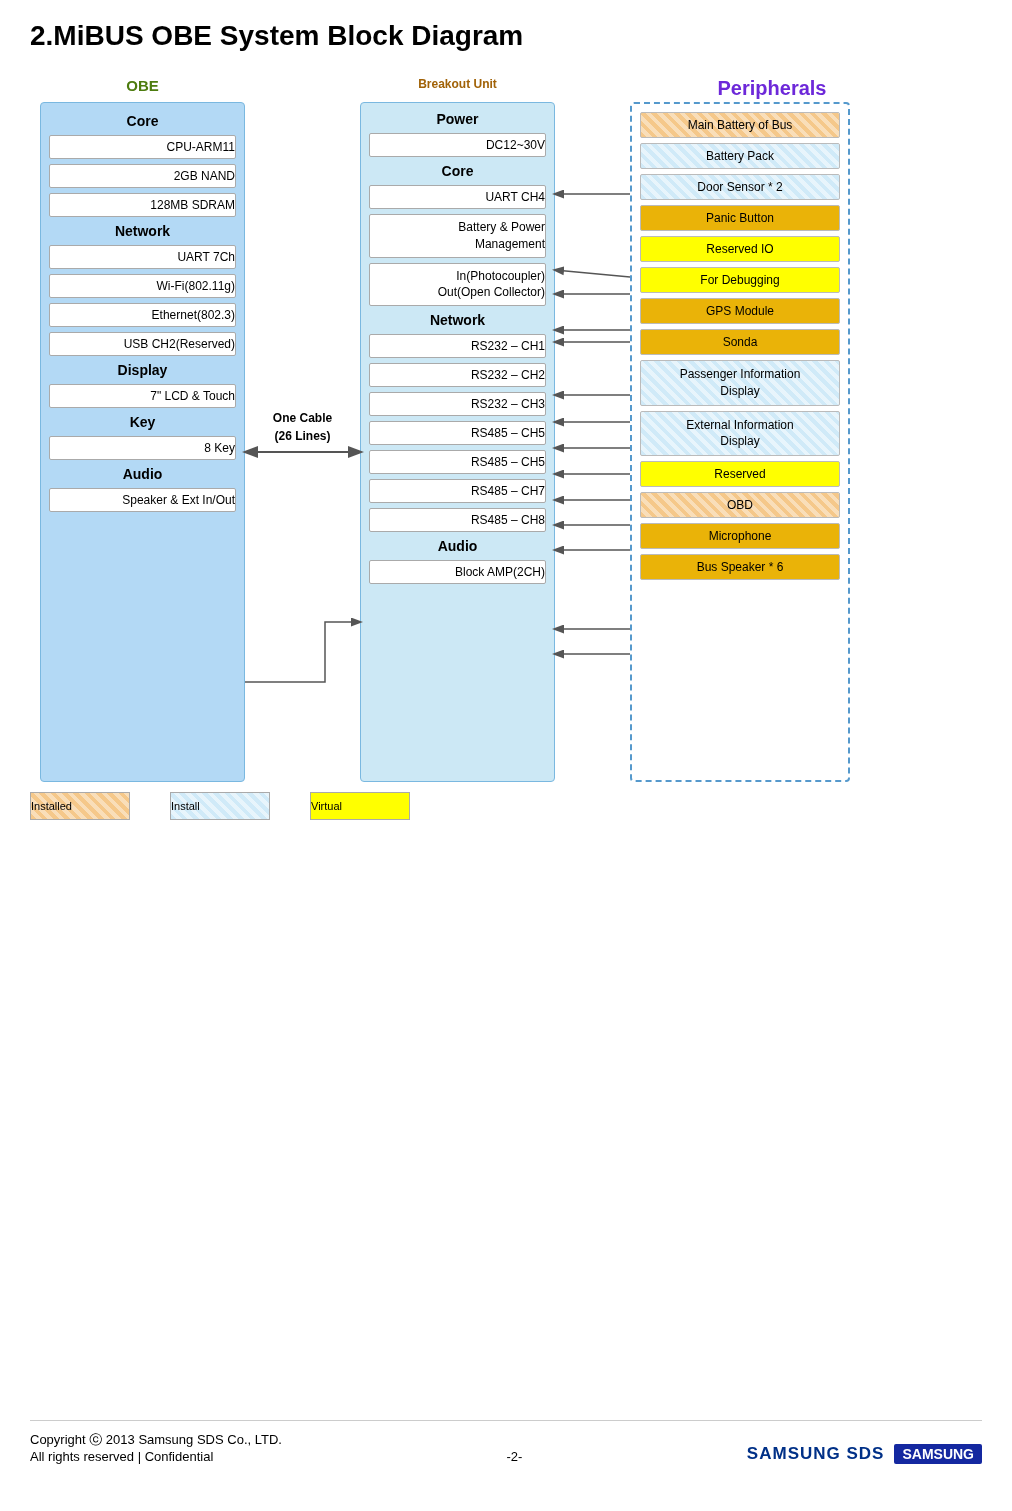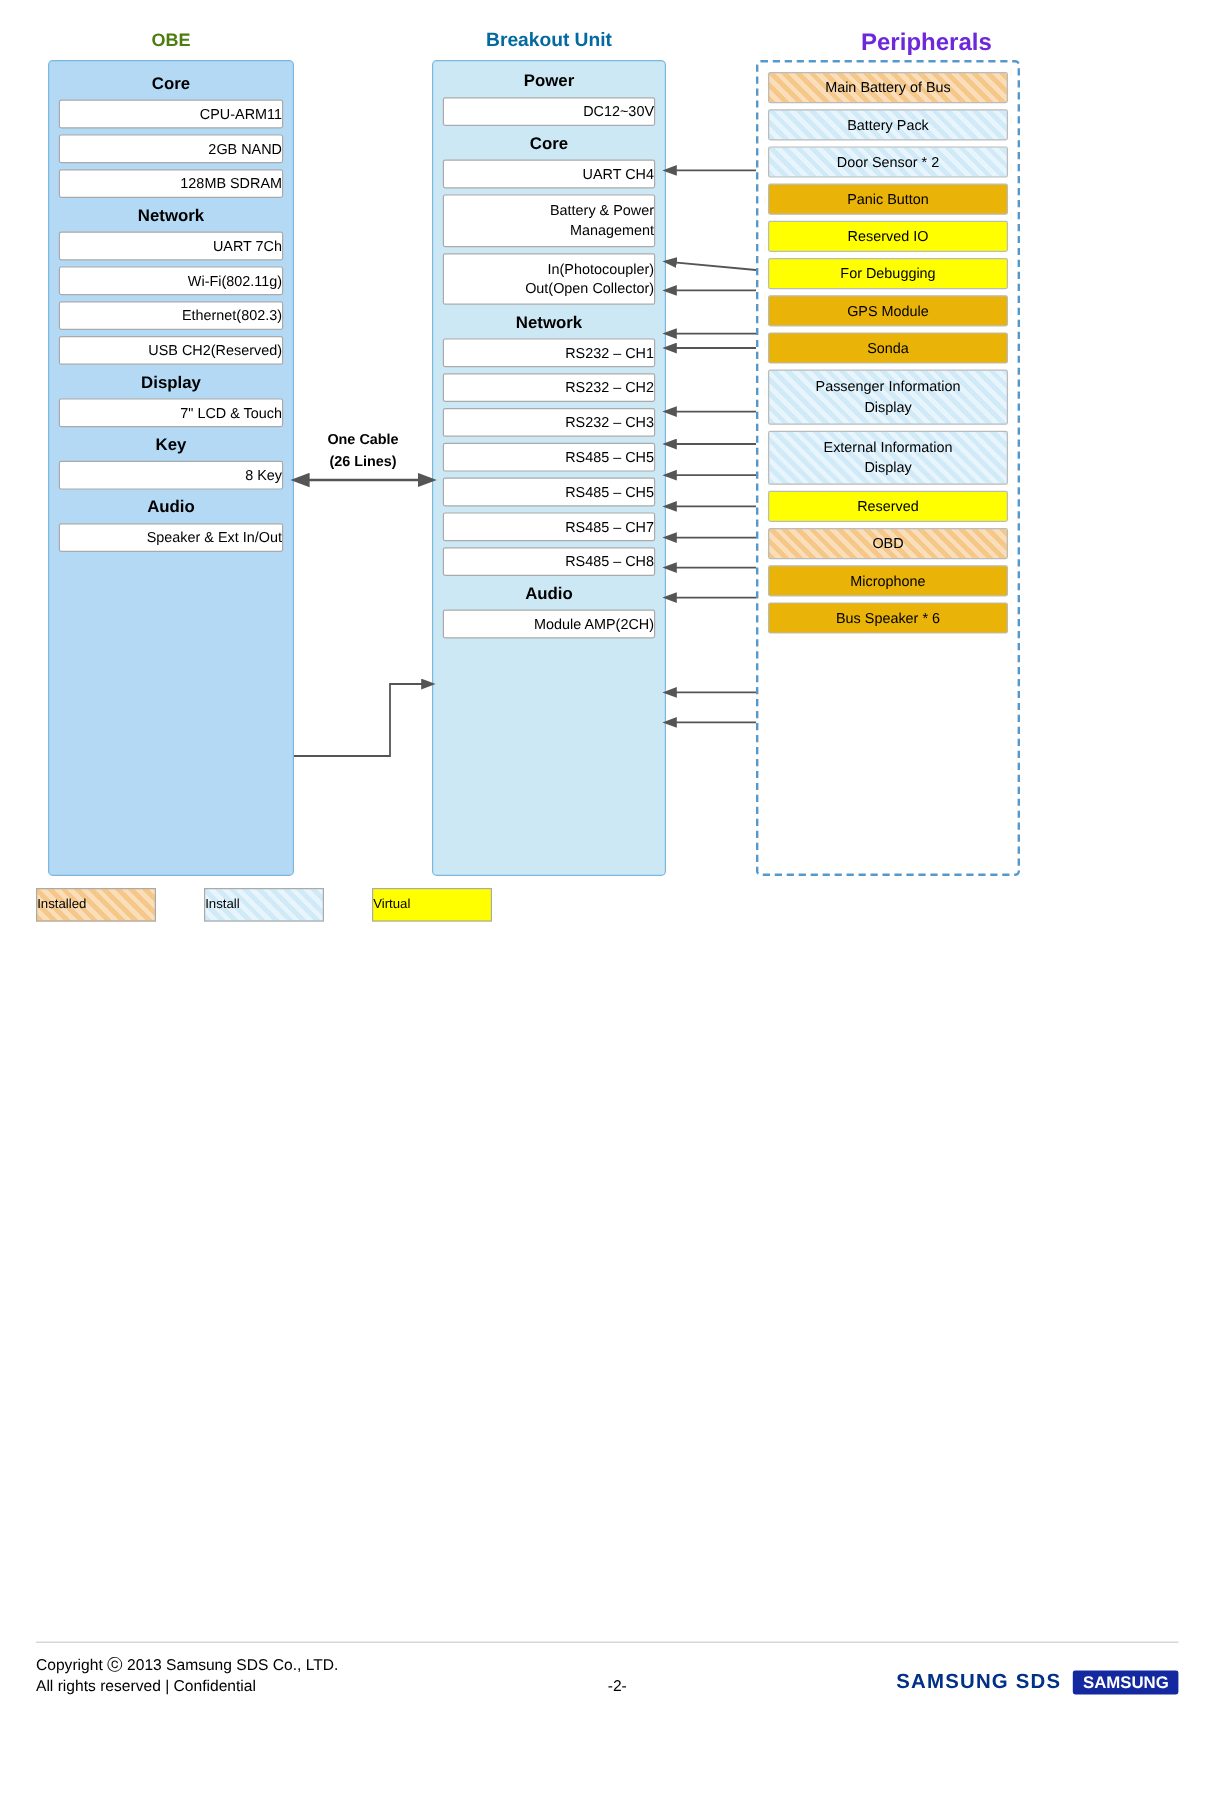--- a/index.html
+++ b/index.html
@@ -195,22 +195,22 @@
       font-size: 15px;
       color: #4d7c0f;
     }
     .col-hdr-breakout {
       position: absolute;
       left: 330px;
       top: 5px;
       width: 195px;
       text-align: center;
       font-weight: bold;
-      font-size: 16px;
-      color: #0369a1;
+      font-size: 12px;
+      color: #a16207;
     }
     .col-hdr-peri {
       position: absolute;
       left: 632px;
       top: 5px;
       width: 220px;
       text-align: center;
       font-weight: bold;
       font-size: 20px;
       color: #6d28d9;
@@ -232,20 +232,21 @@
       top: 0;
       width: 950px;
       height: 710px;
       pointer-events: none;
     }
   </style>
 </head>
 <body>
 
 <div class="page-container">
+  <h1 class="page-title">2.MiBUS OBE System Block Diagram</h1>
 
   <div class="diagram-wrapper">
 
     <div class="col-hdr-obe">OBE</div>
     <div class="col-hdr-breakout">Breakout Unit</div>
     <div class="col-hdr-peri">Peripherals</div>
 
     <div class="obe-abs">
       <div class="obe-box">
 
@@ -309,21 +310,21 @@
           <div class="white-box">RS232 – CH2</div>
           <div class="white-box">RS232 – CH3</div>
           <div class="white-box">RS485 – CH5</div>
           <div class="white-box">RS485 – CH5</div>
           <div class="white-box">RS485 – CH7</div>
           <div class="white-box">RS485 – CH8</div>
         </div>
 
         <div class="obe-section">
           <div class="section-title">Audio</div>
-          <div class="white-box">Module AMP(2CH)</div>
+          <div class="white-box">Block AMP(2CH)</div>
         </div>
       </div>
     </div>
 
     <div class="peripherals-abs">
       <div class="peripherals-box">
 
         <div class="peri-item peri-orange">Main Battery of Bus</div>
 
         <div class="peri-item peri-light">Battery Pack</div>

